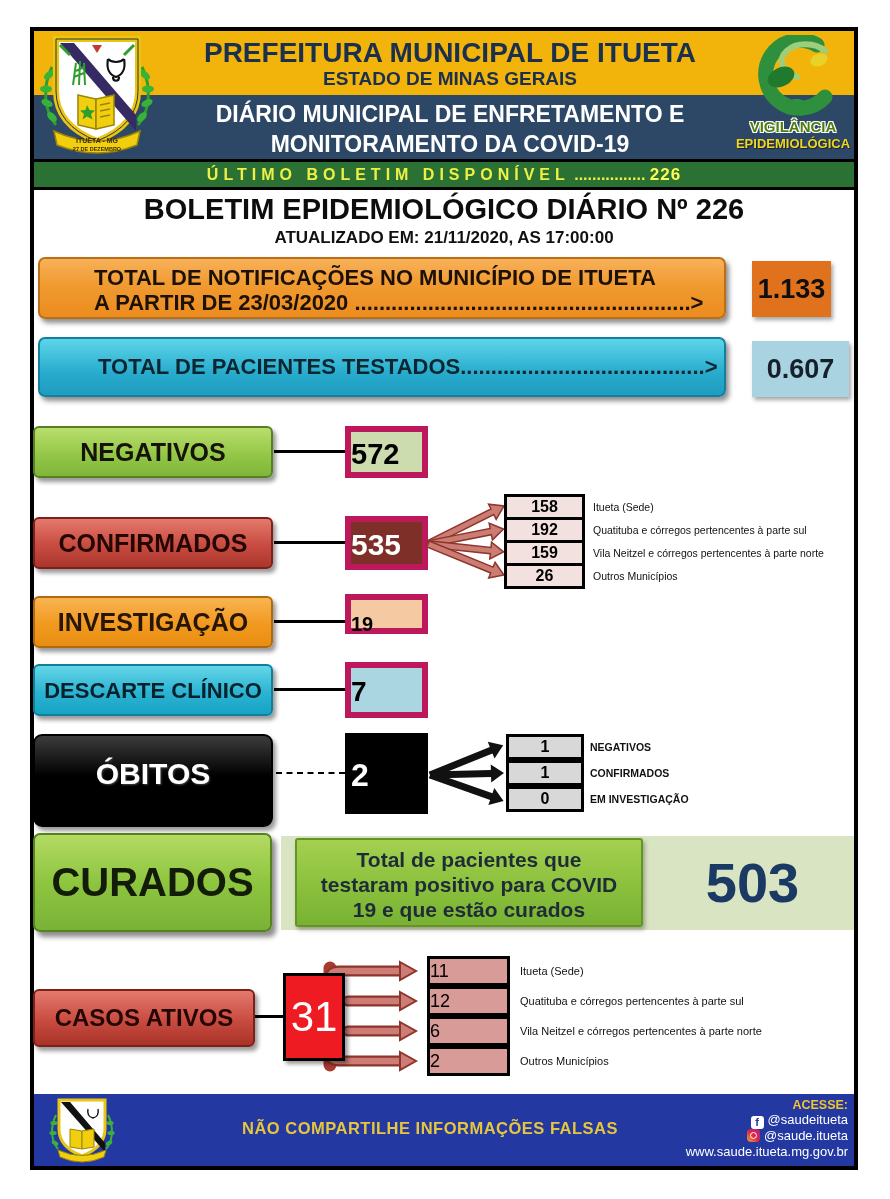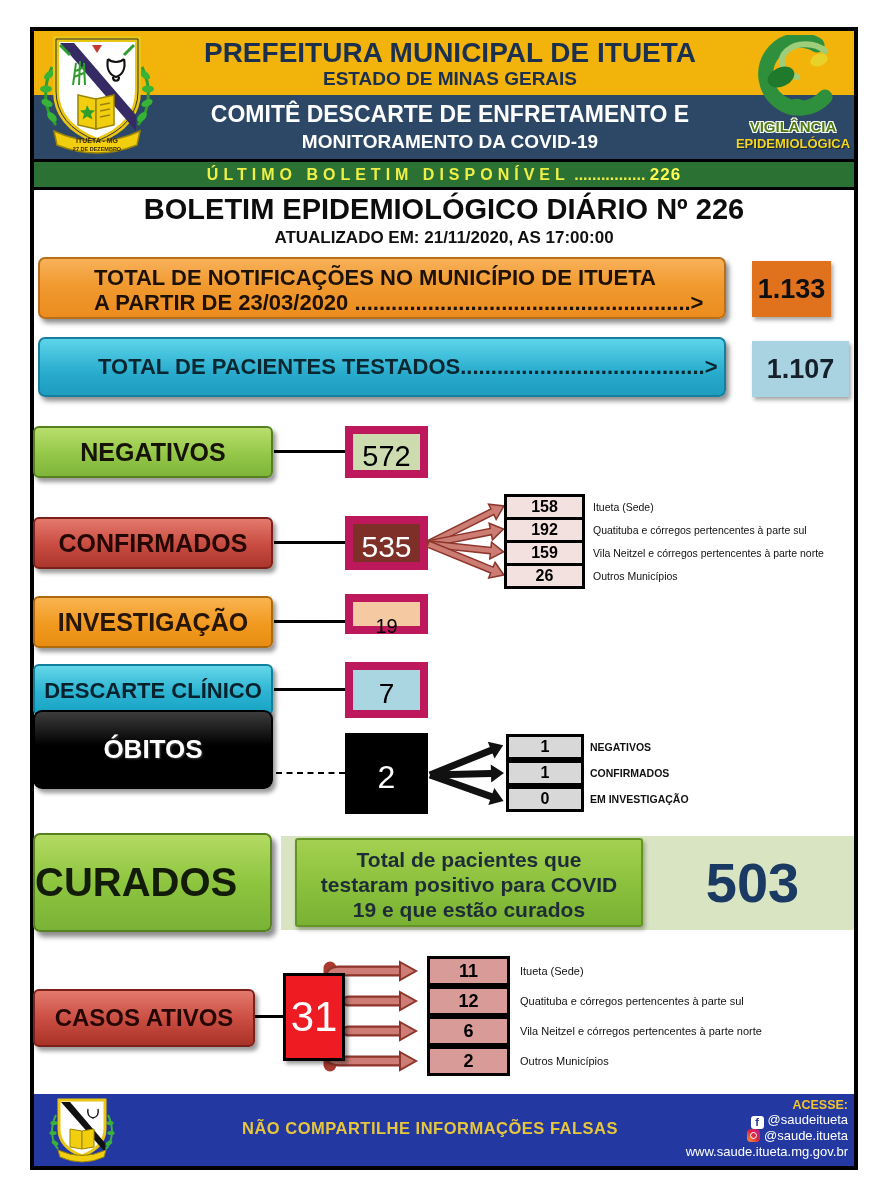--- a/index.html
+++ b/index.html
@@ -8,21 +8,21 @@
   .frame{left:30px;top:27px;width:828px;height:1143px;border:4px solid #000;background:#fff;}
   
   .band-yellow{left:34px;top:31px;width:820px;height:64px;background:#f2b40a;}
   .band-blue{left:34px;top:95px;width:820px;height:64px;background:#2d4866;}
   .band-green{left:34px;top:159px;width:820px;height:31px;background:#2c7134;border-top:3px solid #000;border-bottom:3px solid #000;text-align:center;color:#eff046;}
   .band-green .lbl{font-weight:bold;font-size:16px;letter-spacing:5px;line-height:25px;}
   .band-green .num{font-weight:bold;font-size:17px;letter-spacing:1px;color:#fdfd54;}
   .htitle{left:130px;top:37px;width:640px;text-align:center;font-weight:bold;font-size:28px;color:#1b2f4e;letter-spacing:0px;}
   .hsub{left:130px;top:68px;width:640px;text-align:center;font-weight:bold;font-size:19px;color:#1b2f4e;}
   .hcom1{left:130px;top:101px;width:640px;text-align:center;font-weight:bold;font-size:23px;color:#fff;}
-  .hcom2{left:130px;top:131px;width:640px;text-align:center;font-weight:bold;font-size:19px;color:#fff;}
+  .hcom2{left:130px;top:131px;width:640px;text-align:center;font-weight:bold;font-size:23px;color:#fff;}
   .logo-t1{left:728px;top:118px;width:130px;text-align:center;font-weight:bold;font-size:15px;color:#4d7c0f;
     text-shadow:-1px -1px 0 #fff,1px -1px 0 #fff,-1px 1px 0 #fff,1px 1px 0 #fff;}
   .logo-t2{left:728px;top:136px;width:130px;text-align:center;font-weight:bold;font-size:13px;color:#f5d41d;text-shadow:1px 1px 1px #123;}
   
   .btitle{left:64px;top:193px;width:760px;text-align:center;font-weight:bold;font-size:29px;color:#0d0d0d;}
   .bupd{left:64px;top:228px;width:760px;text-align:center;font-weight:bold;font-size:17px;color:#111;}
   
   .bar-orange{left:38px;top:257px;width:688px;height:62px;border-radius:7px;border:2px solid #b96f17;
     background:linear-gradient(180deg,#f8b159 0%,#f09a30 45%,#ec8c1e 100%);box-shadow:3px 4px 5px rgba(0,0,0,.45);
     padding:6px 10px 0 54px;font-weight:bold;font-size:22px;color:#1d1106;line-height:25px;}
@@ -33,47 +33,47 @@
     padding-left:58px;font-weight:bold;font-size:22px;color:#0a2630;line-height:56px;}
   .vbox-cyan{left:752px;top:341px;width:97px;height:56px;background:#a9d3e1;box-shadow:2px 3px 4px rgba(0,0,0,.35);
     text-align:center;line-height:56px;font-weight:bold;font-size:27px;color:#15202b;}
   
   .cat{left:33px;width:240px;height:52px;border-radius:6px;text-align:center;font-weight:bold;font-size:25px;
     box-shadow:3px 4px 4px rgba(0,0,0,.4);line-height:49px;}
   .cat.green{top:426px;background:linear-gradient(180deg,#b9de6d,#94c748 55%,#7fb53a);border:2px solid #55821f;color:#161308;}
   .cat.red{top:517px;background:linear-gradient(180deg,#e4796d,#c84b40 55%,#ab362c);border:2px solid #7c211a;color:#240703;}
   .cat.orange{top:596px;background:linear-gradient(180deg,#f9b451,#f1991f 55%,#e88d12);border:2px solid #b06a0e;color:#271505;}
   .cat.blue{top:664px;background:linear-gradient(180deg,#64d6e8,#2cb3d2 55%,#17a3c4);border:2px solid #0f7f9c;color:#05222c;font-size:22px;}
-  .cat.black{top:710px;height:79px;background:linear-gradient(180deg,#3c3c3c,#000 45%);border:2px solid #000;border-radius:9px;
-    color:#fff;font-size:26px;line-height:75px;text-shadow:1px 1px 2px #444;}
+  .cat.black{top:734px;height:93px;background:linear-gradient(180deg,#3c3c3c,#000 45%);border:2px solid #000;border-radius:9px;
+    color:#fff;font-size:30px;line-height:75px;text-shadow:1px 1px 2px #444;}
   .cat.bigred{top:989px;width:222px;height:58px;background:linear-gradient(180deg,#e4796d,#c84b40 55%,#a93328);border:2px solid #7c211a;
     color:#240703;font-size:24px;line-height:54px;}
   .conn{height:3px;background:#000;}
   .conn-dash{left:276px;top:772px;width:69px;height:0;border-top:2px dashed #000;}
   
-  .vb{left:345px;width:83px;border:8px solid #be185d;text-align:center;font-weight:normal;color:#000;}
+  .vb{left:345px;width:83px;border:6px solid #be185d;text-align:left;font-weight:bold;color:#000;}
   .vb.g{top:426px;height:52px;background:#ccdcae;font-size:29px;line-height:44px;}
   .vb.m{top:516px;height:54px;background:#7d2f28;color:#fff;font-size:30px;line-height:46px;}
   .vb.o{top:594px;height:40px;background:#f5c9a2;font-size:20px;line-height:48px;}
   .vb.c{top:662px;height:56px;background:#aad6e2;font-size:28px;line-height:48px;}
   .vb.k{top:733px;height:81px;background:#000;color:#fff;font-size:32px;line-height:73px;border-color:#000;}
   
   .pk{left:504px;width:81px;height:26px;background:#f3e1e0;border:3px solid #000;text-align:center;
       font-weight:bold;font-size:16px;line-height:20px;color:#000;}
   .gy{left:506px;width:78px;height:26px;background:#d8d8d8;border:3px solid #000;text-align:center;
       font-weight:bold;font-size:16px;line-height:20px;color:#000;}
-  .ak{left:427px;width:83px;height:30px;background:#d89b98;border:3px solid #000;text-align:center;
-      font-weight:bold;font-size:18px;line-height:24px;color:#000;}
+  .ak{left:427px;width:83px;height:30px;background:#d89b98;border:3px solid #000;
+      font-weight:normal;font-size:18px;line-height:24px;color:#000;}
   .sl{font-size:10.5px;color:#111;white-space:nowrap;font-weight:500;}
   .sl2{font-size:11px;color:#111;white-space:nowrap;font-weight:500;}
   
   .cur-strip{left:281px;top:836px;width:573px;height:94px;background:#d9e5c2;}
   .cur-box{left:33px;top:833px;width:239px;height:99px;border-radius:7px;border:2px solid #55821f;
     background:linear-gradient(180deg,#b3da63,#8ec53f 50%,#7ab237);box-shadow:4px 5px 5px rgba(0,0,0,.45);
-    text-align:left;font-weight:bold;font-size:40px;line-height:95px;color:#131c08;}
+    text-align:center;font-weight:bold;font-size:40px;line-height:95px;color:#131c08;}
   .cur-desc{left:295px;top:838px;width:348px;height:89px;border:2px solid #649424;border-radius:3px;
     background:linear-gradient(180deg,#a4d050,#8ac03c 55%,#79b133);box-shadow:2px 3px 4px rgba(0,0,0,.3);
     text-align:center;font-weight:bold;font-size:21px;line-height:25px;color:#1e2c38;padding-top:7px;}
   .cur-val{left:655px;top:838px;width:195px;height:89px;text-align:center;font-weight:bold;font-size:56px;line-height:89px;color:#1b3a63;}
   
   .box31{left:283px;top:973px;width:62px;height:88px;background:#ee1b22;border:3px solid #000;z-index:3;
     text-align:center;font-weight:normal;font-size:42px;line-height:82px;color:#fff;box-shadow:3px 3px 4px rgba(0,0,0,.4);}
   
   .footer{left:34px;top:1094px;width:820px;height:72px;background:#2438a2;}
   .f-msg{left:150px;top:1119px;width:560px;text-align:center;font-weight:bold;font-size:16.5px;color:#e6c63d;letter-spacing:.5px;}
@@ -89,21 +89,21 @@
 </head>
 <body>
 
 <div class="page">
   <div class="abs frame"></div>
 
   <div class="abs band-yellow"></div>
   <div class="abs band-blue"></div>
   <div class="abs htitle">PREFEITURA MUNICIPAL DE ITUETA</div>
   <div class="abs hsub">ESTADO DE MINAS GERAIS</div>
-  <div class="abs hcom1">COMITÊ DESCARTE DE ENFRETAMENTO E</div>
+  <div class="abs hcom1">DIÁRIO MUNICIPAL DE ENFRETAMENTO E</div>
   <div class="abs hcom2">MONITORAMENTO DA COVID-19</div>
 
   <svg class="abs" style="left:40px;top:33px;" width="114" height="124" viewBox="0 0 114 124">
     <g stroke="#2f9e2f" stroke-width="3" fill="none">
       <path d="M12,34 C2,54 4,78 16,92"></path>
       <path d="M102,34 C112,54 110,78 98,92"></path>
     </g>
     <g fill="#37b337">
       <ellipse cx="9" cy="42" rx="6" ry="3.4" transform="rotate(-40 9 42)"></ellipse>
       <ellipse cx="6" cy="56" rx="6" ry="3.4"></ellipse>
@@ -159,21 +159,21 @@
   <div class="abs btitle">BOLETIM EPIDEMIOLÓGICO DIÁRIO Nº 226</div>
   <div class="abs bupd">ATUALIZADO EM: 21/11/2020, AS 17:00:00</div>
 
   <div class="abs bar-orange">
     <div>TOTAL DE NOTIFICAÇÕES NO MUNICÍPIO DE ITUETA</div>
     <div>A PARTIR DE 23/03/2020 .......................................................&gt;</div>
   </div>
   <div class="abs vbox-orange">1.133</div>
 
   <div class="abs bar-cyan">TOTAL DE PACIENTES TESTADOS........................................&gt;</div>
-  <div class="abs vbox-cyan">1.107</div>
+  <div class="abs vbox-cyan">0.607</div>
 
   <div class="abs cat green">NEGATIVOS</div>
   <div class="abs conn" style="left:274px;top:450px;width:71px;"></div>
   <div class="abs vb g">572</div>
 
   <div class="abs cat red">CONFIRMADOS</div>
   <div class="abs conn" style="left:274px;top:541px;width:71px;"></div>
   <div class="abs vb m">535</div>
   <svg class="abs" style="left:424px;top:488px;" width="86" height="104" viewBox="0 0 86 104">
     <g fill="#cb7c73" stroke="#8e352c" stroke-width="1.5">

